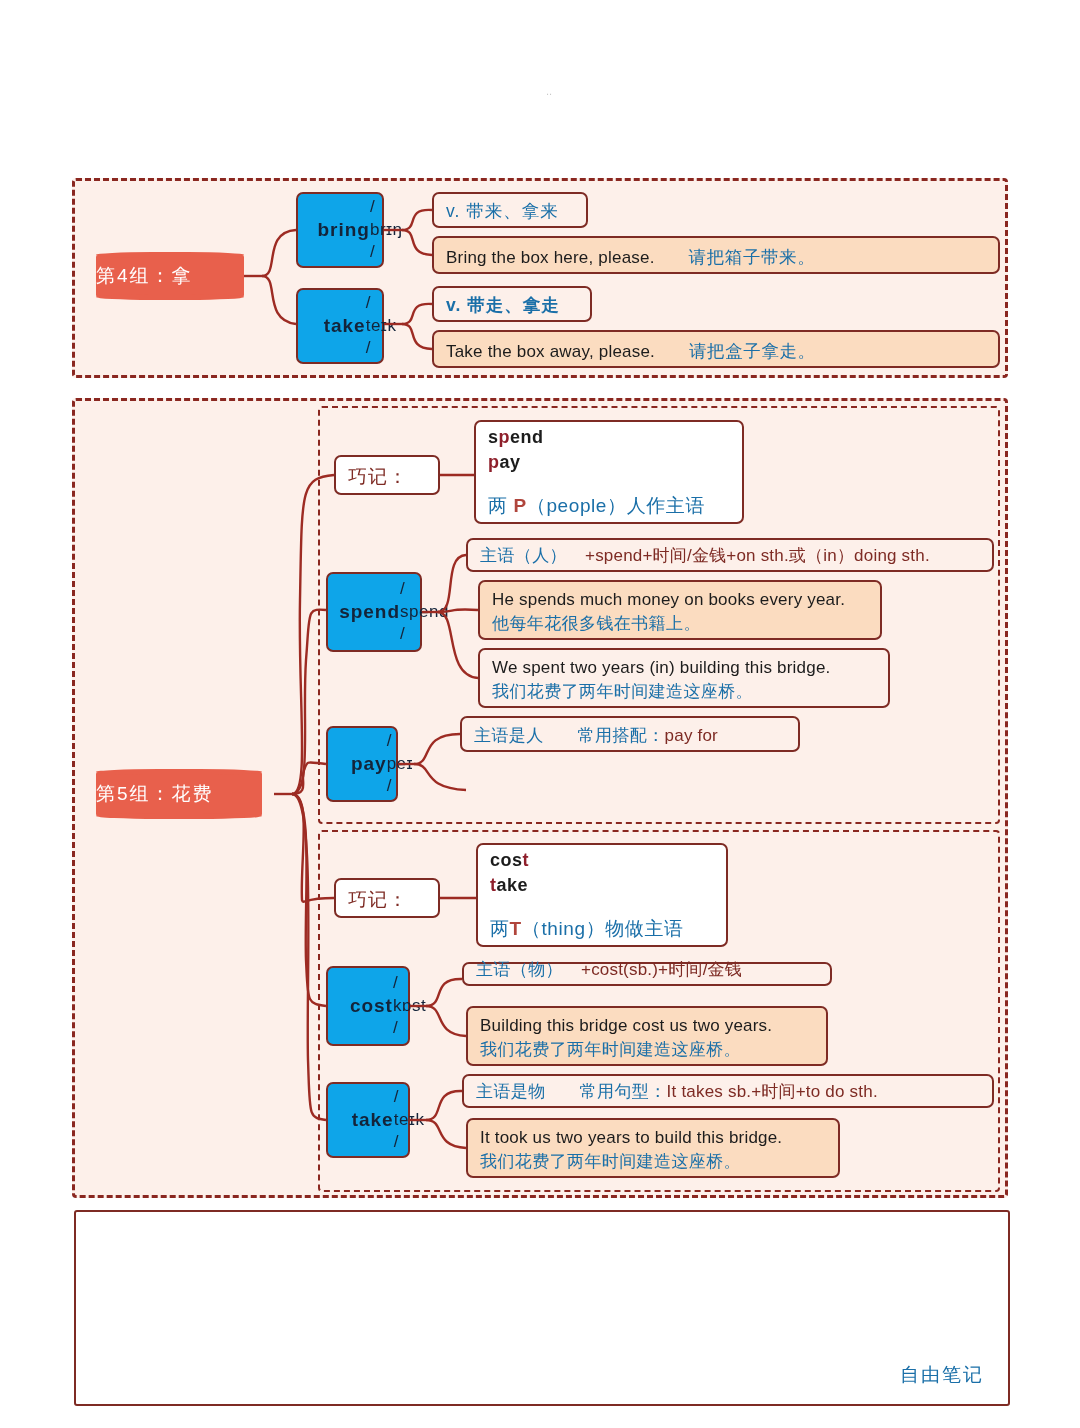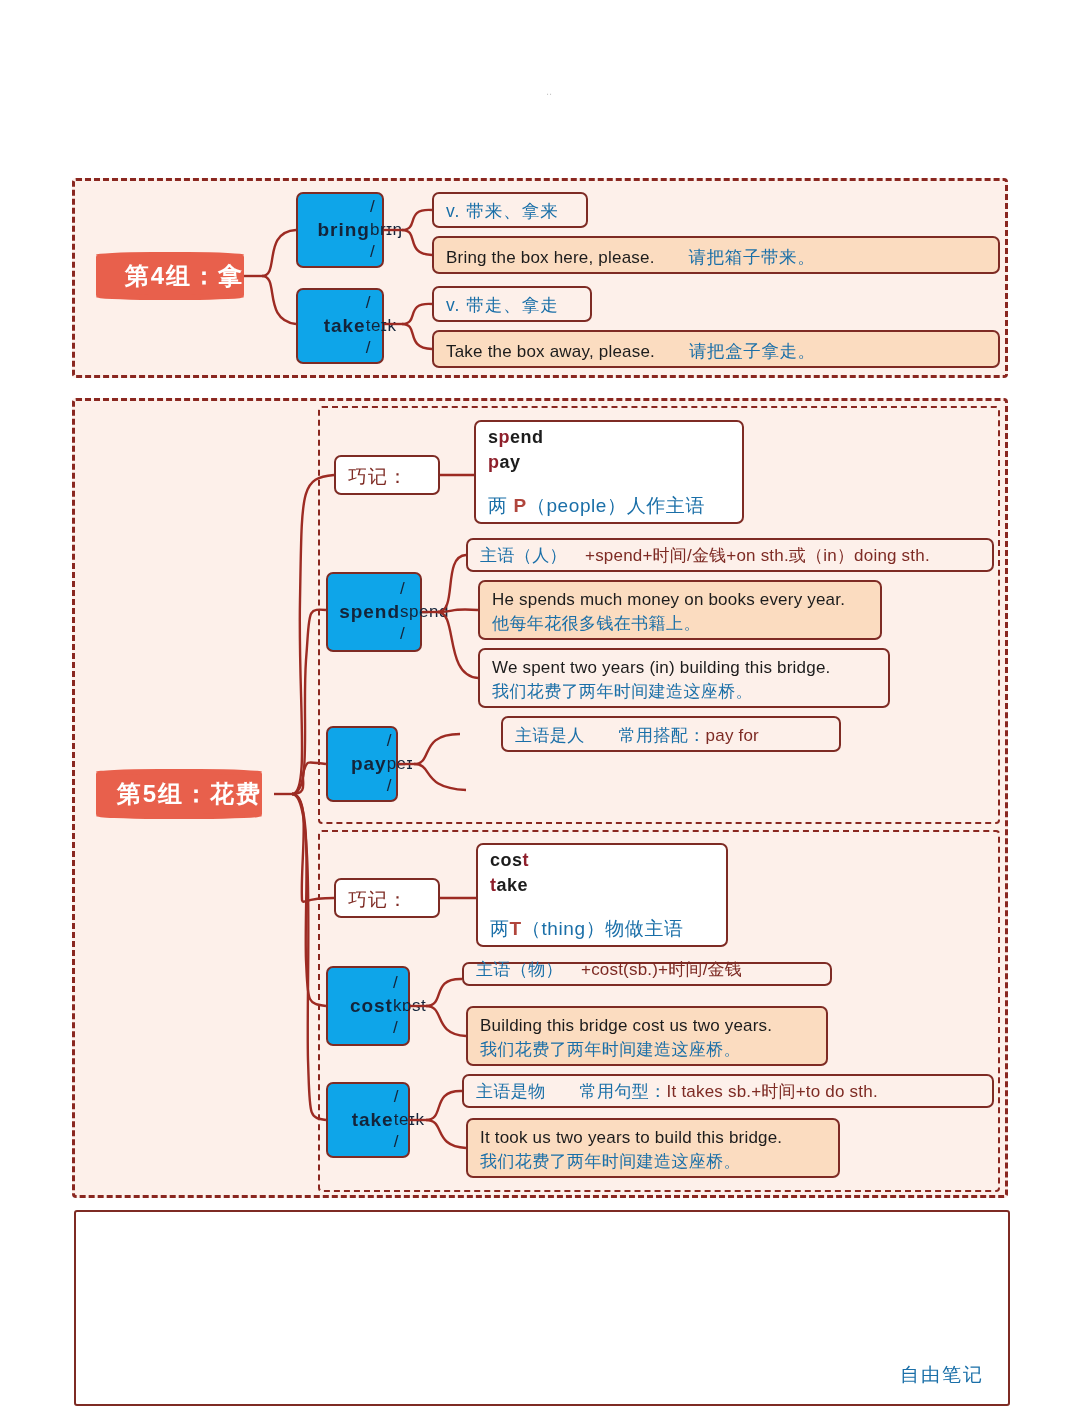--- a/index.html
+++ b/index.html
@@ -55,22 +55,22 @@
     background:transparent;
   }
   #sub-p{left:318px;top:406px;width:682px;height:418px;}
   #sub-t{left:318px;top:830px;width:682px;height:362px;}
 
   
   .group-tag{
     position:absolute;
     background:#e8604c;
     color:#fff;
-    display:flex;align-items:center;justify-content:flex-end;
-    font-size:24px;font-weight:bold;letter-spacing:2px;
+    display:flex;align-items:center;justify-content:flex-start;
+    font-size:19px;font-weight:normal;letter-spacing:2px;
     border-radius:2px;
   }
   .group-tag::before{
     content:"";position:absolute;left:0;top:-3px;width:100%;height:6px;
     background:#e8604c;border-radius:50%/4px;
   }
   .group-tag::after{
     content:"";position:absolute;left:0;bottom:-3px;width:100%;height:6px;
     background:#e8604c;border-radius:50%/4px;
   }
@@ -120,30 +120,30 @@
   .cn-b{color:#1a6fa8;font-size:17.5px;letter-spacing:.6px;}
   .mar{color:#7e2b24;font-size:17px;letter-spacing:.2px;}
   .defn{color:#1a6fa8;font-size:17.5px;letter-spacing:1px;}
   .row{display:flex;align-items:baseline;flex-wrap:nowrap;}
   .gap-s{display:inline-block;width:18px;}
   .gap-m{display:inline-block;width:34px;}
 
   
   #nb-bring-def{left:432px;top:192px;width:156px;height:36px;}
   #nb-bring-sent{left:432px;top:236px;width:568px;height:38px;}
-  #nb-take-def {left:432px;top:286px;width:160px;height:36px;}
+  #nb-take-def {left:432px;top:286px;width:160px;height:36px;font-weight:bold;}
   #nb-take-sent{left:432px;top:330px;width:568px;height:38px;}
 
   
   #nb-qiaoji-p{left:334px;top:455px;width:106px;height:40px;background:#fff;}
   #nb-ptip{left:474px;top:420px;width:270px;height:104px;}
   #nb-spend-rule{left:466px;top:538px;width:528px;height:34px;}
   #nb-spend-ex1{left:478px;top:580px;width:404px;height:60px;}
   #nb-spend-ex2{left:478px;top:648px;width:412px;height:60px;}
-  #nb-pay-rule{left:460px;top:716px;width:340px;height:36px;margin-left:41px;}
+  #nb-pay-rule{left:460px;top:716px;width:340px;height:36px;}
   #nb-pay-ex1{left:466px;top:760px;width:272px;height:60px;}
 
   
   #nb-qiaoji-t{left:334px;top:878px;width:106px;height:40px;background:#fff;}
   #nb-ttip{left:476px;top:843px;width:252px;height:104px;}
   #nb-cost-rule{left:462px;top:962px;width:370px;height:24px;}
   #nb-cost-ex1{left:466px;top:1006px;width:362px;height:60px;}
   #nb-take-rule{left:462px;top:1074px;width:532px;height:34px;}
   #nb-take-ex1{left:466px;top:1118px;width:374px;height:60px;}
 

